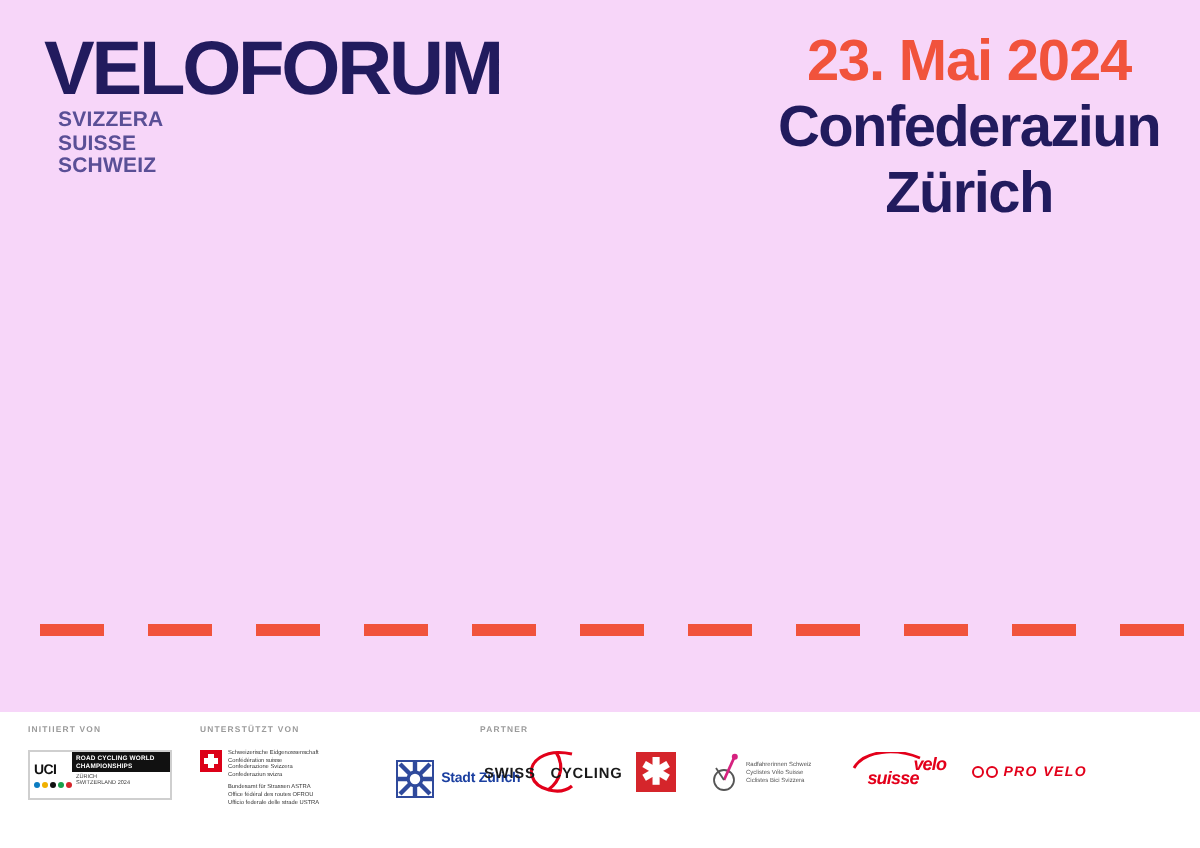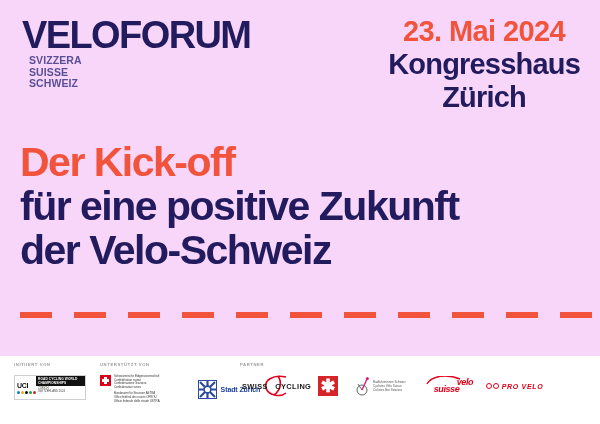--- a/index.html
+++ b/index.html
@@ -336,31 +336,26 @@
       <div class="brand-word">VELOFORUM</div>
       <div class="brand-langs">
         <span>SVIZZERA</span>
         <span>SUISSE</span>
         <span>SCHWEIZ</span>
       </div>
     </div>
 
     <div class="event-block">
       <div class="event-date">23. Mai 2024</div>
-      <div class="event-venue">Kongresshaus</div>
+      <div class="event-venue">Confederaziun</div>
       <div class="event-venue">Zürich</div>
     </div>
 
   </div>
 
-  <div class="headline">
-    <div class="headline-line accent">Der Kick-off</div>
-    <div class="headline-line">für eine positive Zukunft</div>
-    <div class="headline-line">der Velo-Schweiz</div>
-  </div>
 
   <div class="dashed-rule">
     <span class="dash"></span>
     <span class="dash"></span>
     <span class="dash"></span>
     <span class="dash"></span>
     <span class="dash"></span>
     <span class="dash"></span>
     <span class="dash"></span>
     <span class="dash"></span>

